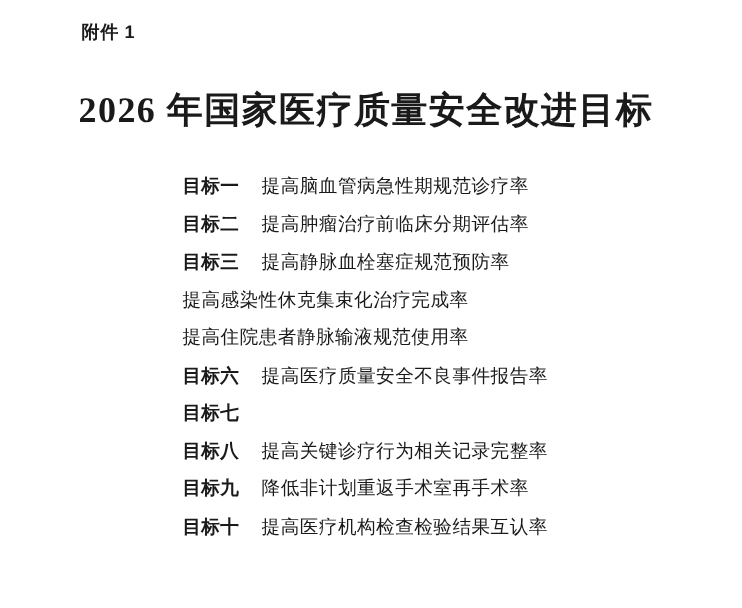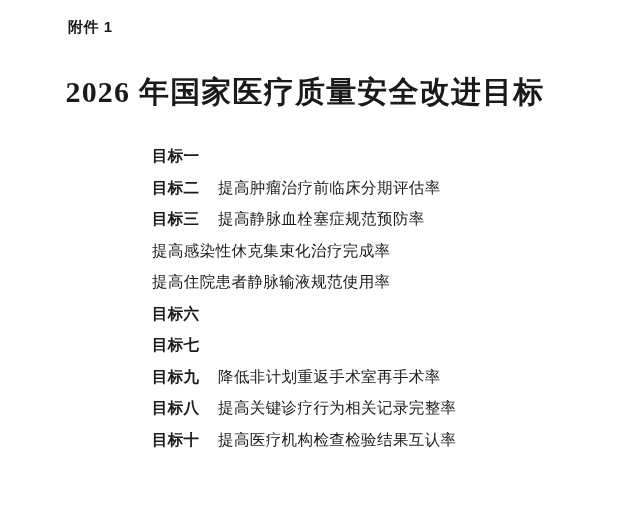--- a/index.html
+++ b/index.html
@@ -73,20 +73,21 @@
 <div class="page">
 
   <div class="attachment-label">附件 1</div>
 
   <div class="doc-title">2026 年国家医疗质量安全改进目标</div>
 
   <div class="goal-list">
 
     <div class="goal-row">
       <span class="goal-index">目标一</span>
+      <span class="goal-text">提高脑血管病急性期规范诊疗率</span>
     </div>
 
     <div class="goal-row">
       <span class="goal-index">目标二</span>
       <span class="goal-text">提高肿瘤治疗前临床分期评估率</span>
     </div>
 
     <div class="goal-row">
       <span class="goal-index">目标三</span>
       <span class="goal-text">提高静脉血栓塞症规范预防率</span>
@@ -95,34 +96,35 @@
     <div class="goal-row">
       <span class="goal-text">提高感染性休克集束化治疗完成率</span>
     </div>
 
     <div class="goal-row">
       <span class="goal-text">提高住院患者静脉输液规范使用率</span>
     </div>
 
     <div class="goal-row">
       <span class="goal-index">目标六</span>
+      <span class="goal-text">提高医疗质量安全不良事件报告率</span>
     </div>
 
     <div class="goal-row">
       <span class="goal-index">目标七</span>
     </div>
 
     <div class="goal-row">
-      <span class="goal-index">目标九</span>
-      <span class="goal-text">降低非计划重返手术室再手术率</span>
+      <span class="goal-index">目标八</span>
+      <span class="goal-text">提高关键诊疗行为相关记录完整率</span>
     </div>
 
     <div class="goal-row">
-      <span class="goal-index">目标八</span>
-      <span class="goal-text">提高关键诊疗行为相关记录完整率</span>
+      <span class="goal-index">目标九</span>
+      <span class="goal-text">降低非计划重返手术室再手术率</span>
     </div>
 
     <div class="goal-row">
       <span class="goal-index">目标十</span>
       <span class="goal-text">提高医疗机构检查检验结果互认率</span>
     </div>
 
   </div>
 
 </div>

